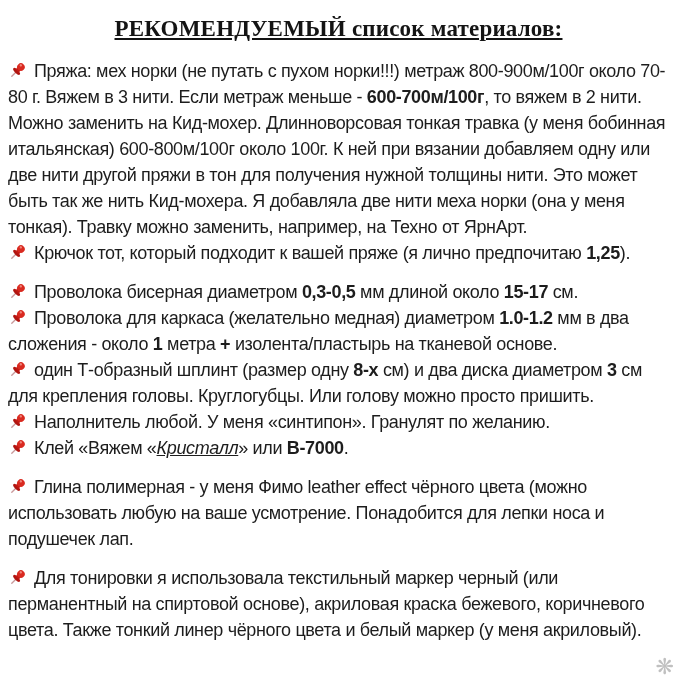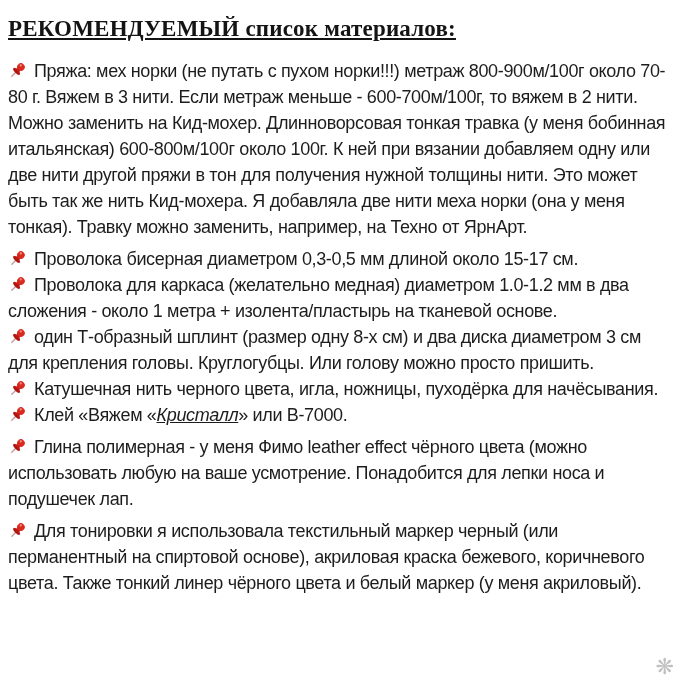--- a/index.html
+++ b/index.html
@@ -13,40 +13,41 @@
   }
   .page{
     padding:8px 10px 0 8px;
     box-sizing:border-box;
   }
   h1[data-name="page-title"]{
     font-family:"Liberation Serif", serif;
     font-size:23px;
     font-weight:700;
     text-decoration:underline;
+    text-align:center;
     margin:8px 0 16px 0;
     letter-spacing:0.2px;
     color:#141414;
   }
   .list{display:block;}
   p.item{
     margin:0;
     font-size:18px;
     line-height:26px;
     letter-spacing:-0.35px;
     color:#1d1d1d;
   }
-  p.item.gap{margin-top:6px;}
+  p.item.gap{margin-top:13px;}
   .pin{
     display:inline-block;
     width:19px;height:19px;
     vertical-align:-3px;
     margin-right:7px;
   }
-  .bold{font-weight:400;}
+  .bold{font-weight:700;}
   .italic{font-style:italic;text-decoration:underline;}
   .underline{}
   .watermark{
     position:absolute;
     right:4px;
     bottom:6px;
     display:flex;
     align-items:center;
     gap:5px;
     color:rgba(130,130,130,0.45);
@@ -69,20 +70,29 @@
   <div class="list" id="materials-list" data-name="materials-list">
       <p class="item" data-name="list-item"><span class="pin" data-name="pushpin-icon"><svg width="19" height="19" viewBox="0 0 24 24" aria-hidden="true">
     <g transform="rotate(45 12 12)">
       <path d="M12 15 v7.2" stroke="var(--needle-gray,#c9999b)" stroke-width="1.7" stroke-linecap="round" fill="none"></path>
       <ellipse cx="12" cy="13.6" rx="5.7" ry="2.2" fill="var(--pin-dark-red,#b01510)"></ellipse>
       <path d="M8.6 12.6 L9.7 9.2 h4.6 l1.1 3.4 z" fill="var(--pin-mid-red,#c41a14)"></path>
       <circle cx="12" cy="5.9" r="4.8" fill="var(--pin-red,#d92a20)"></circle>
       <circle cx="10.3" cy="4.4" r="1.5" fill="var(--pin-highlight,#f08a80)" opacity="0.95"></circle>
     </g>
   </svg></span><span data-name="list-item-text">Пряжа: </span><span class="underline" data-name="list-item-text">мех</span><span data-name="list-item-text"> норки (не путать с пухом норки!!!) метраж 800-900м/100г около 70-80 г. Вяжем в 3 нити. Если метраж меньше - </span><span class="bold" data-name="list-item-text">600-700м/100г</span><span data-name="list-item-text">, то вяжем в 2 нити. Можно заменить на Кид-мохер. Длинноворсовая тонкая травка (у меня бобинная итальянская) 600-800м/100г около 100г. К ней при вязании добавляем одну или две нити другой пряжи в тон для получения нужной толщины нити. Это может быть так же нить Кид-мохера. Я добавляла две нити меха норки (она у меня тонкая). Травку можно заменить, например, на Техно от ЯрнАрт.</span></p>
+      <p class="item" data-name="list-item"><span class="pin" data-name="pushpin-icon"><svg width="19" height="19" viewBox="0 0 24 24" aria-hidden="true">
+    <g transform="rotate(45 12 12)">
+      <path d="M12 15 v7.2" stroke="var(--needle-gray,#c9999b)" stroke-width="1.7" stroke-linecap="round" fill="none"></path>
+      <ellipse cx="12" cy="13.6" rx="5.7" ry="2.2" fill="var(--pin-dark-red,#b01510)"></ellipse>
+      <path d="M8.6 12.6 L9.7 9.2 h4.6 l1.1 3.4 z" fill="var(--pin-mid-red,#c41a14)"></path>
+      <circle cx="12" cy="5.9" r="4.8" fill="var(--pin-red,#d92a20)"></circle>
+      <circle cx="10.3" cy="4.4" r="1.5" fill="var(--pin-highlight,#f08a80)" opacity="0.95"></circle>
+    </g>
+  </svg></span><span data-name="list-item-text">Крючок тот, который подходит к вашей пряже (я лично предпочитаю </span><span class="bold" data-name="list-item-text">1,25</span><span data-name="list-item-text">).</span></p>
       <p class="item gap" data-name="list-item"><span class="pin" data-name="pushpin-icon"><svg width="19" height="19" viewBox="0 0 24 24" aria-hidden="true">
     <g transform="rotate(45 12 12)">
       <path d="M12 15 v7.2" stroke="var(--needle-gray,#c9999b)" stroke-width="1.7" stroke-linecap="round" fill="none"></path>
       <ellipse cx="12" cy="13.6" rx="5.7" ry="2.2" fill="var(--pin-dark-red,#b01510)"></ellipse>
       <path d="M8.6 12.6 L9.7 9.2 h4.6 l1.1 3.4 z" fill="var(--pin-mid-red,#c41a14)"></path>
       <circle cx="12" cy="5.9" r="4.8" fill="var(--pin-red,#d92a20)"></circle>
       <circle cx="10.3" cy="4.4" r="1.5" fill="var(--pin-highlight,#f08a80)" opacity="0.95"></circle>
     </g>
   </svg></span><span data-name="list-item-text">Проволока бисерная диаметром </span><span class="bold" data-name="list-item-text">0,3-0,5</span><span data-name="list-item-text"> мм длиной около </span><span class="bold" data-name="list-item-text">15-17</span><span data-name="list-item-text"> см.</span></p>
       <p class="item" data-name="list-item"><span class="pin" data-name="pushpin-icon"><svg width="19" height="19" viewBox="0 0 24 24" aria-hidden="true">
@@ -104,21 +114,21 @@
     </g>
   </svg></span><span data-name="list-item-text">один Т-образный шплинт (размер одну </span><span class="bold" data-name="list-item-text">8-х</span><span data-name="list-item-text"> см) и два диска диаметром </span><span class="bold" data-name="list-item-text">3</span><span data-name="list-item-text"> см для крепления головы. Круглогубцы. Или голову можно просто пришить.</span></p>
       <p class="item" data-name="list-item"><span class="pin" data-name="pushpin-icon"><svg width="19" height="19" viewBox="0 0 24 24" aria-hidden="true">
     <g transform="rotate(45 12 12)">
       <path d="M12 15 v7.2" stroke="var(--needle-gray,#c9999b)" stroke-width="1.7" stroke-linecap="round" fill="none"></path>
       <ellipse cx="12" cy="13.6" rx="5.7" ry="2.2" fill="var(--pin-dark-red,#b01510)"></ellipse>
       <path d="M8.6 12.6 L9.7 9.2 h4.6 l1.1 3.4 z" fill="var(--pin-mid-red,#c41a14)"></path>
       <circle cx="12" cy="5.9" r="4.8" fill="var(--pin-red,#d92a20)"></circle>
       <circle cx="10.3" cy="4.4" r="1.5" fill="var(--pin-highlight,#f08a80)" opacity="0.95"></circle>
     </g>
-  </svg></span><span data-name="list-item-text">Катушечная нить черного цвета, игла, </span><span class="bold" data-name="list-item-text">ножницы,</span><span data-name="list-item-text"> пуходёрка для начёсывания.</span></p>
+  </svg></span><span data-name="list-item-text">Наполнитель любой. У меня «синтипон». Гранулят по желанию.</span></p>
       <p class="item" data-name="list-item"><span class="pin" data-name="pushpin-icon"><svg width="19" height="19" viewBox="0 0 24 24" aria-hidden="true">
     <g transform="rotate(45 12 12)">
       <path d="M12 15 v7.2" stroke="var(--needle-gray,#c9999b)" stroke-width="1.7" stroke-linecap="round" fill="none"></path>
       <ellipse cx="12" cy="13.6" rx="5.7" ry="2.2" fill="var(--pin-dark-red,#b01510)"></ellipse>
       <path d="M8.6 12.6 L9.7 9.2 h4.6 l1.1 3.4 z" fill="var(--pin-mid-red,#c41a14)"></path>
       <circle cx="12" cy="5.9" r="4.8" fill="var(--pin-red,#d92a20)"></circle>
       <circle cx="10.3" cy="4.4" r="1.5" fill="var(--pin-highlight,#f08a80)" opacity="0.95"></circle>
     </g>
   </svg></span><span data-name="list-item-text">Клей «Вяжем «</span><span class="italic" data-name="list-item-text">Кристалл</span><span data-name="list-item-text">» или </span><span class="bold" data-name="list-item-text">B-7000</span><span data-name="list-item-text">.</span></p>
       <p class="item gap" data-name="list-item"><span class="pin" data-name="pushpin-icon"><svg width="19" height="19" viewBox="0 0 24 24" aria-hidden="true">

